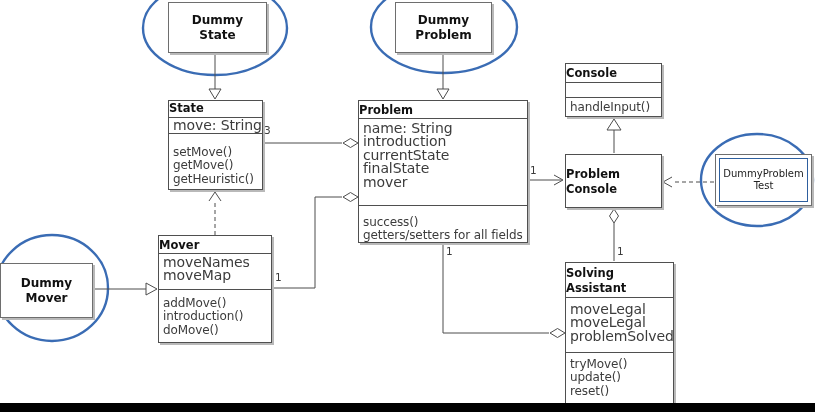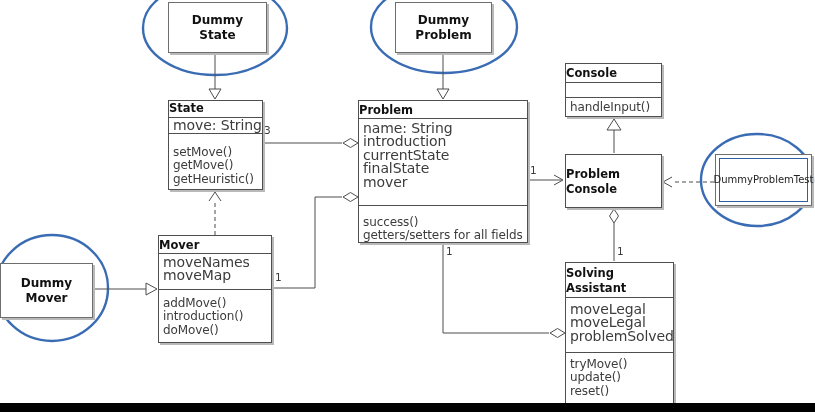--- a/index.html
+++ b/index.html
@@ -37,21 +37,21 @@
   .stub-box{
     position:absolute;background:#fff;border:1px solid var(--stub_border);
     box-shadow:2px 2px 0 var(--box_shadow);box-sizing:border-box;
     display:flex;flex-direction:column;justify-content:center;align-items:center;
     font-weight:bold;font-size:12px;line-height:15px;color:var(--title_text);
     text-align:left;
   }
   .test-inner{
     position:absolute;left:3px;right:3px;top:3px;bottom:3px;
     border:1px solid var(--inner_border);box-sizing:border-box;
-    display:flex;flex-direction:row;justify-content:center;align-items:center;
+    display:flex;flex-direction:column;justify-content:center;align-items:center;
     font-weight:normal;font-size:10px;line-height:12.5px;color:#222;
   }
   .mult{
     position:absolute;font-size:10.5px;color:var(--member_text);line-height:11px;
   }
   #bottom-bar{position:absolute;left:0;top:403px;width:815px;height:9px;background:var(--bottom_bar);}
 </style>
 </head>
 <body>
 

